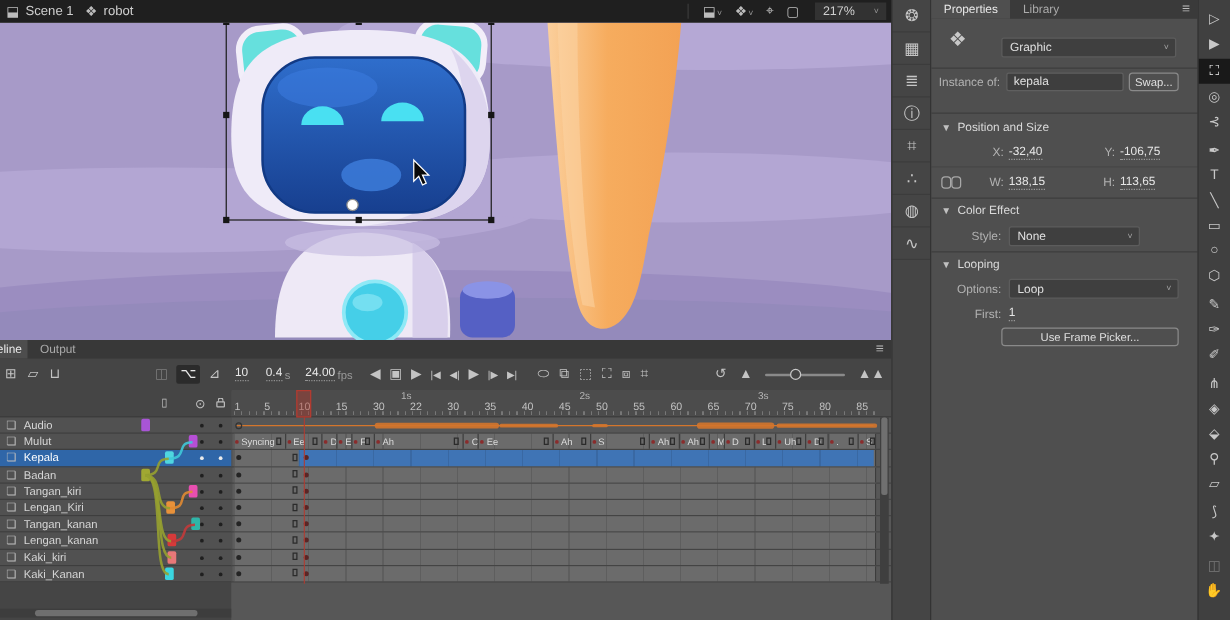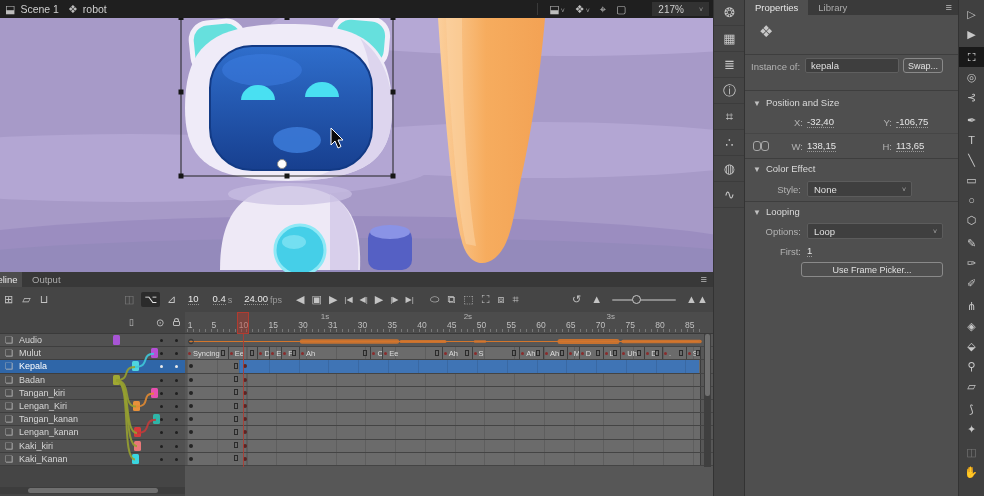--- a/index.html
+++ b/index.html
@@ -7,21 +7,21 @@
        font-family:"Liberation Sans",sans-serif;color:#d0d0d0;-webkit-font-smoothing:antialiased;}
   .abs{position:absolute;}
   
   .edit-bar{left:0;top:0;width:713px;height:18px;background:#1f1f1f;display:flex;align-items:center;
             font-size:10.5px;color:#cfcfcf;z-index:5;}
   .eb-ic{font-size:11px;color:#bdbdbd;margin:0 5px;cursor:default;}
   .eb-crumb{margin-right:4px;}
   .eb-right{position:absolute;right:4px;top:0;height:18px;display:flex;align-items:center;}
   .eb-sep{width:1px;height:12px;background:#3a3a3a;margin:0 6px;}
   .eb-caret{font-size:7px;color:#9a9a9a;margin-left:1px;}
-  .eb-zoom{display:flex;align-items:center;gap:14px;background:#323232;height:14px;padding:0 6px;margin-left:21px;font-size:10px;}
+  .eb-zoom{display:flex;align-items:center;gap:14px;background:#323232;height:14px;padding:0 6px;margin-left:8px;font-size:10px;}
   
   .canvas{left:0;top:18px;width:713px;height:254px;overflow:hidden;}
   
   .dock{left:713px;top:0;width:31px;height:496px;background:#454545;border-left:1px solid #333;box-sizing:border-box;}
   .dock-ic{width:31px;height:25px;display:flex;align-items:center;justify-content:center;
            font-size:13px;color:#c6c6c6;border-bottom:1px solid rgba(0,0,0,.12);}
   
   .props{left:744px;top:0;width:214px;height:496px;background:#4f4f4f;border-left:1px solid #333;box-sizing:border-box;}
   .p-tabs{position:absolute;left:0;top:0;width:100%;height:15px;background:#3a3a3a;display:flex;font-size:9.5px;text-align:center;}
   .p-tab{padding:2px 10px 0 10px;color:#ababab;}
@@ -201,20 +201,24 @@
       <div class="dock-ic">∿</div>
     </div>
 
   <div class="abs props">
     <div class="p-tabs">
       <div class="p-tab active">Properties</div>
       <div class="p-tab">Library</div>
       <div class="p-menu">≡</div>
     </div>
     <div class="abs" style="left:14px;top:22px;font-size:16px;color:#c8c8c8;">❖</div>
+    <div class="p-select" style="left:56px;top:30px;width:140px;">
+      <span>Graphic</span>
+        <span class="car">˅</span>
+    </div>
     <div class="p-hr" style="top:54px;"></div>
     <div class="p-label" style="left:6px;top:61px;width:52px;text-align:left;">Instance of:</div>
     <div class="p-field" style="left:60px;top:58px;width:94px;">kepala</div>
     <button class="p-btn" style="left:158px;top:58px;width:40px;">Swap...</button>
     <div class="p-hr" style="top:90px;"></div>
 
     <div class="p-sec" style="left:8px;top:97px;">
       <span class="tri">▼</span><span>Position and Size</span>
     </div>
     <div class="p-label" style="left:34px;top:117px;width:24px;">X:</div>
@@ -349,21 +353,21 @@
     <div class="ruler" id="ruler">
         <div class="ticks"></div>
         <span class="rul-sec" style="left: 135.85px;">1s</span>
         <span class="rul-sec" style="left: 278.65px;">2s</span>
         <span class="rul-sec" style="left: 421.45px;">3s</span>
         <span class="rul-num" style="left: -6px;">1</span>
         <span class="rul-num" style="left: 17.8px;">5</span>
         <span class="rul-num" style="left: 47.55px;">10</span>
         <span class="rul-num" style="left: 77.3px;">15</span>
         <span class="rul-num" style="left: 107.05px;">30</span>
-        <span class="rul-num" style="left: 136.8px;">31</span>
+        <span class="rul-num" style="left: 136.8px;">22</span>
         <span class="rul-num" style="left: 166.55px;">30</span>
         <span class="rul-num" style="left: 196.3px;">35</span>
         <span class="rul-num" style="left: 226.05px;">40</span>
         <span class="rul-num" style="left: 255.8px;">45</span>
         <span class="rul-num" style="left: 285.55px;">50</span>
         <span class="rul-num" style="left: 315.3px;">55</span>
         <span class="rul-num" style="left: 345.05px;">60</span>
         <span class="rul-num" style="left: 374.8px;">65</span>
         <span class="rul-num" style="left: 404.55px;">70</span>
         <span class="rul-num" style="left: 434.3px;">75</span>

